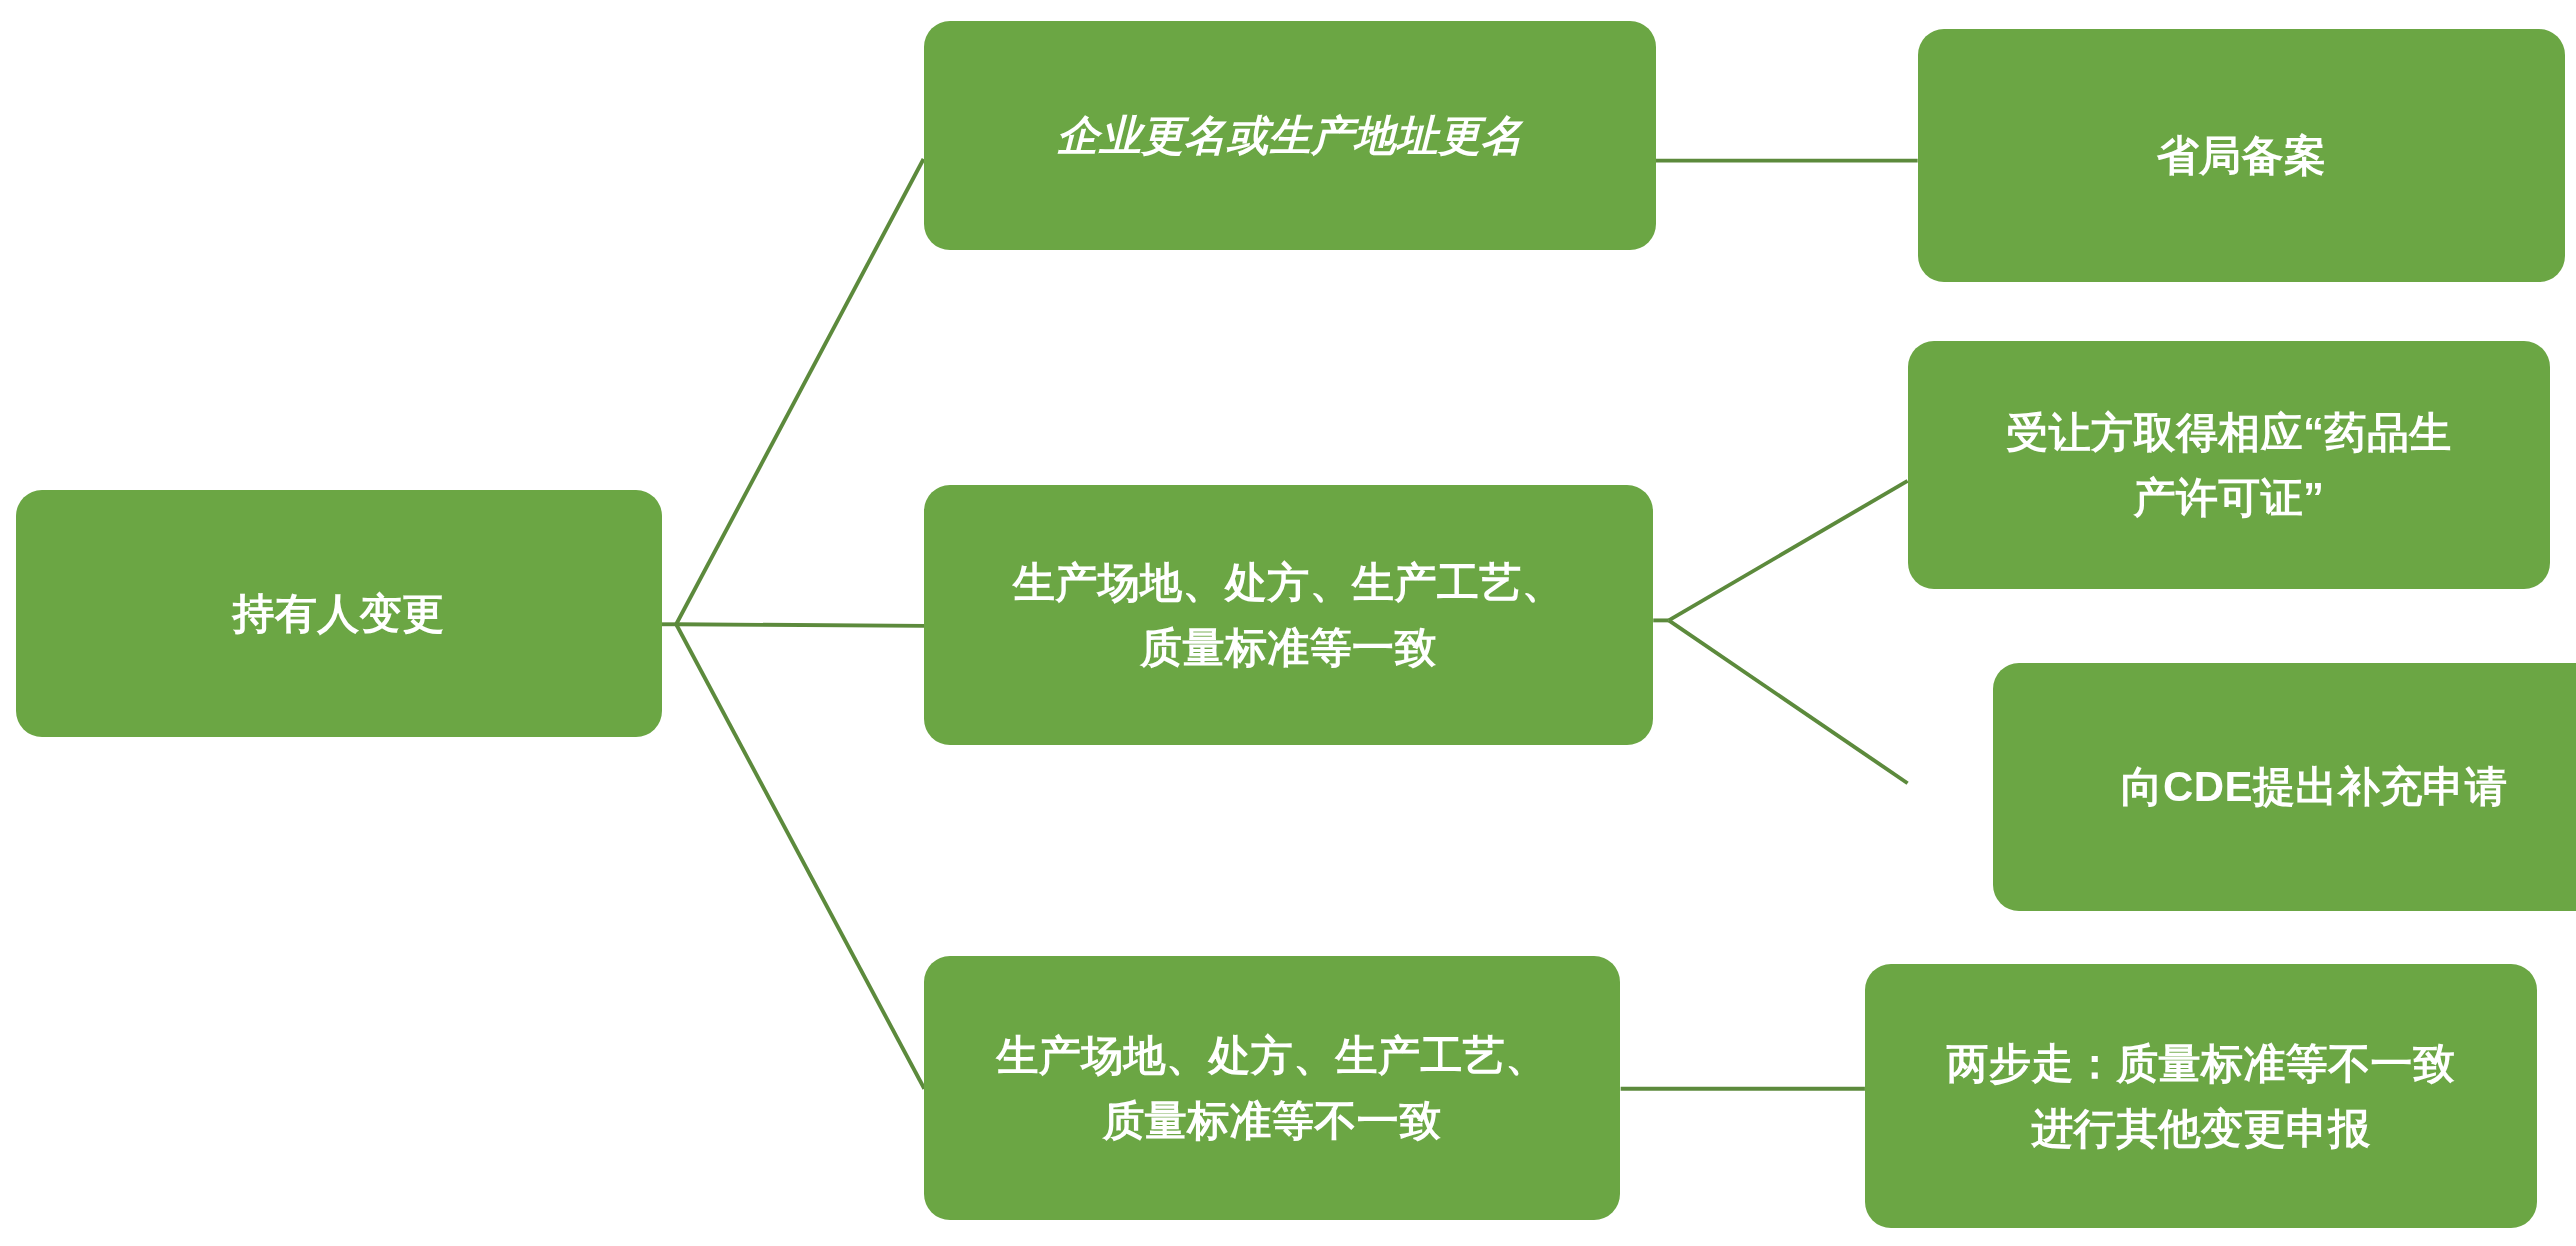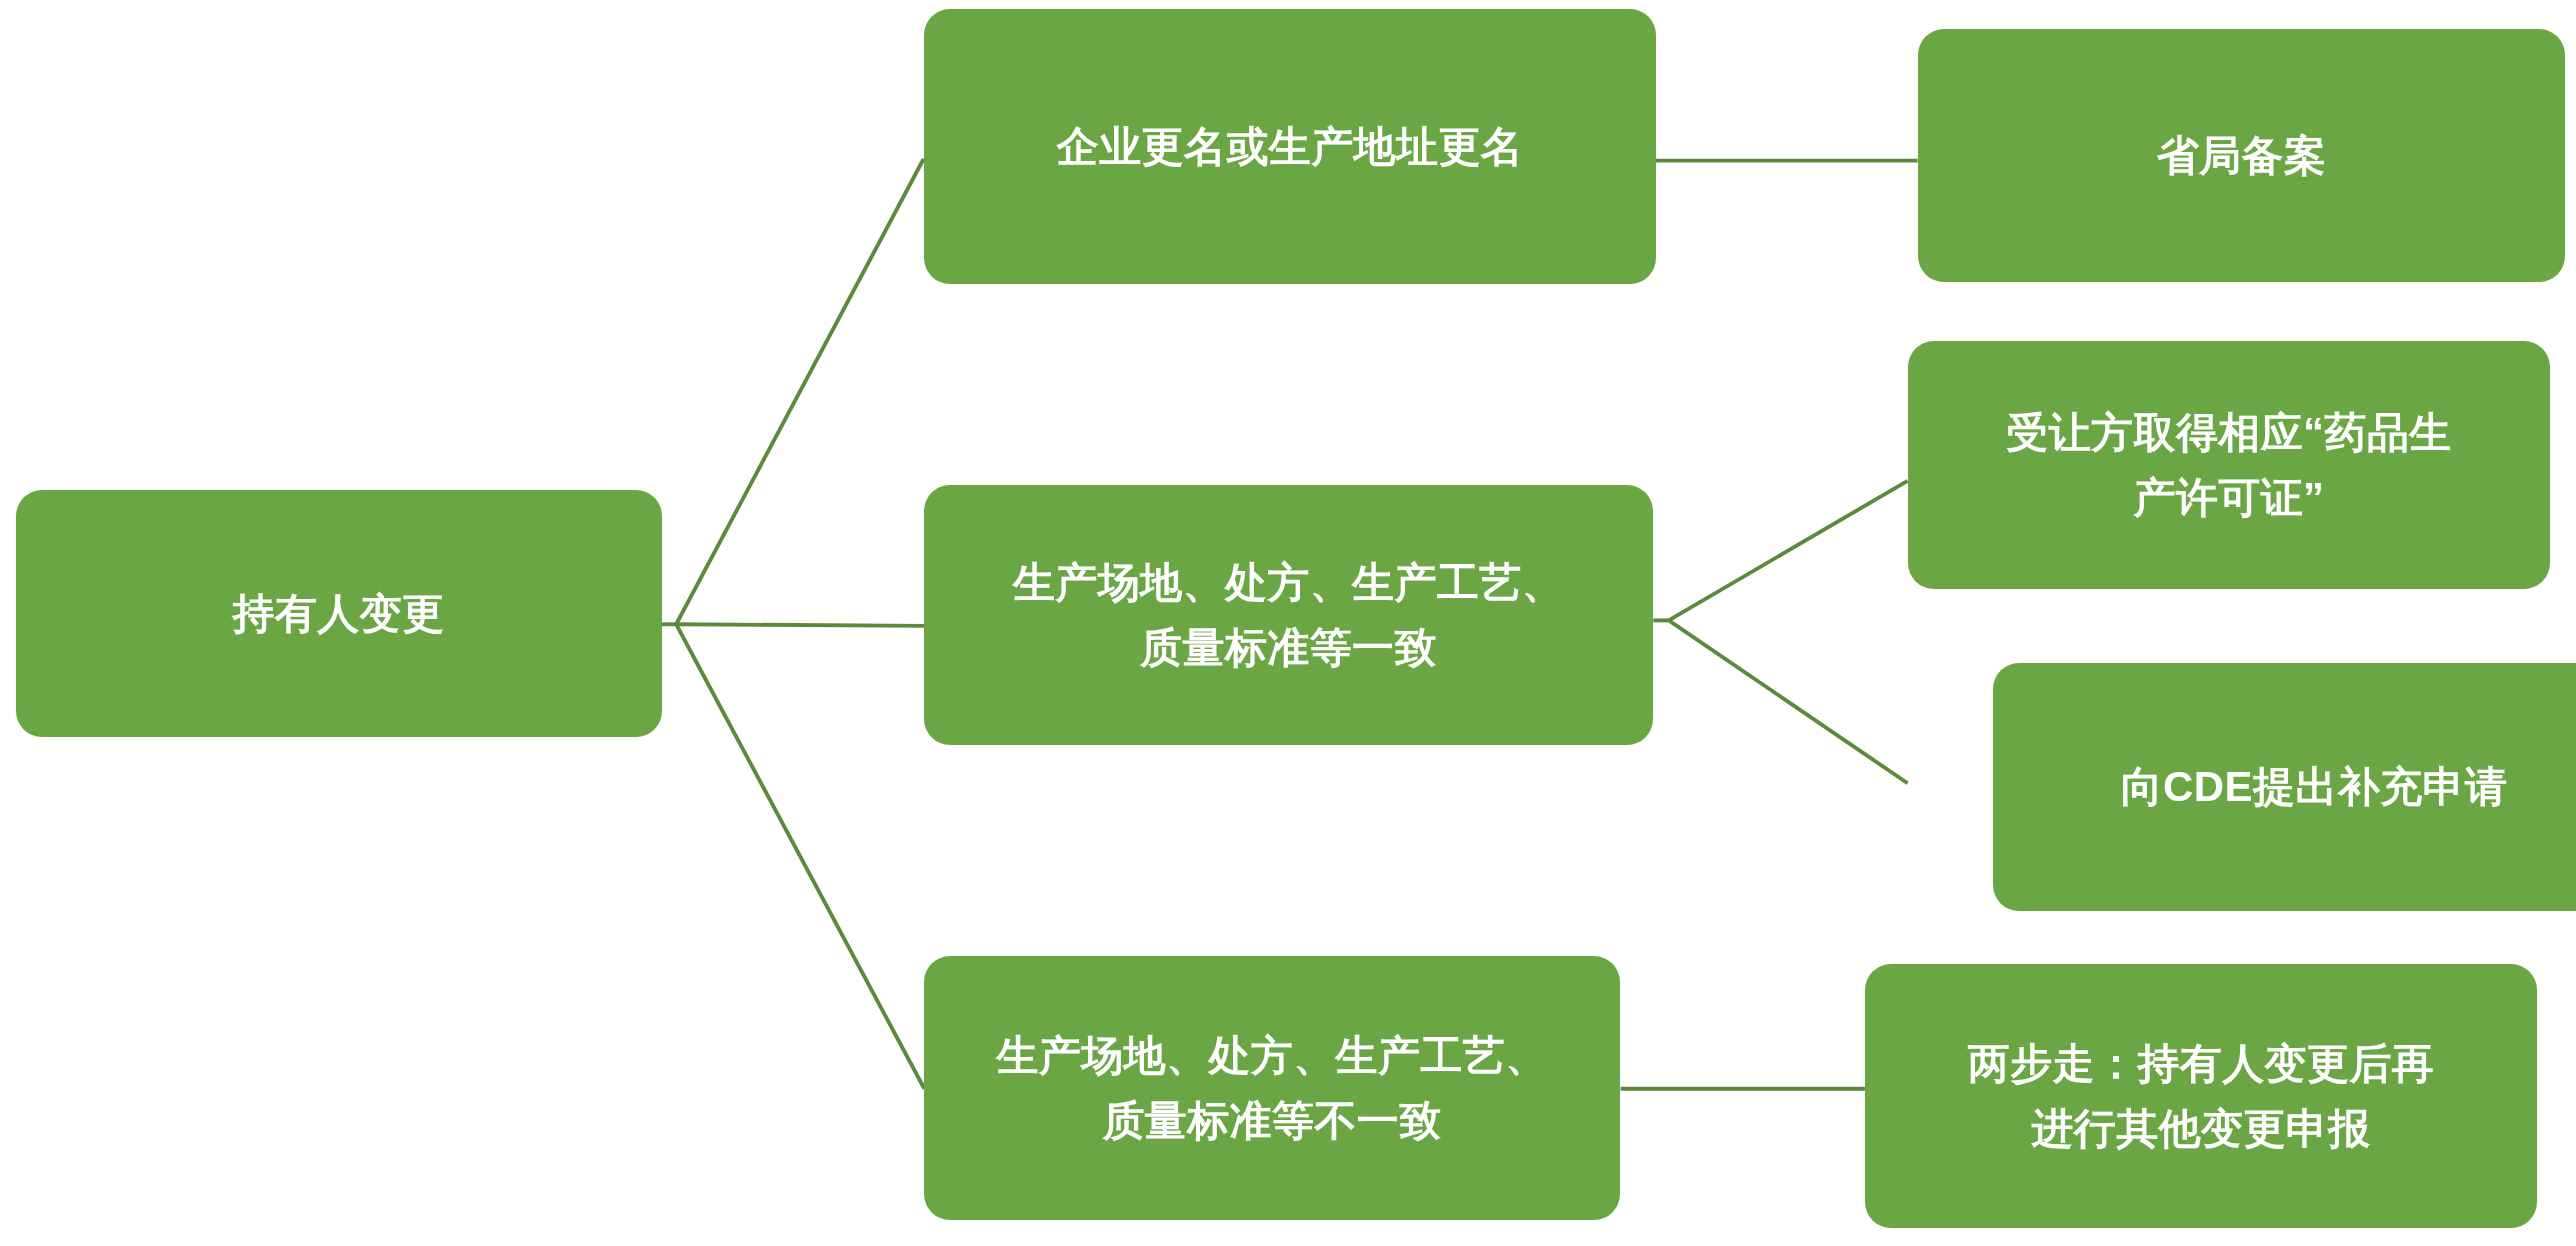--- a/index.html
+++ b/index.html
@@ -43,21 +43,21 @@
     padding: 7.8px 17px;
     z-index: 2;
   }
   .node-label {
     display: block;
     width: 100%;
     white-space: pre-line;
   }
   
   #node-root        { left: 15.5px;   top: 490px;  width: 646px;  height: 247px; font-size: 42px; align-items: center; }
-  #node-rename      { left: 924px; top: 9px;   width: 732px;  height: 275px; font-size: 42px; }
+  #node-rename      { left: 924px; top: 21px;   width: 732px;  height: 229px; font-size: 42px; font-style: italic; }
   #node-consistent  { left: 924px; top: 485px;  width: 729px;  height: 260px; font-size: 42px; }
   #node-inconsistent{ left: 924px; top: 956px; width: 696px;  height: 264px; font-size: 42px; }
   #node-filing      { left: 1918px; top: 29px;   width: 647px;  height: 253px; font-size: 42px; }
   #node-license     { left: 1908px; top: 341px;  width: 642px;  height: 248px; font-size: 42px; }
   #node-cde         { left: 1993px; top: 663px;  width: 642px;  height: 248px; font-size: 42px; }
   #node-twostep     { left: 1865px; top: 964px; width: 672px;  height: 264px; font-size: 42px; }
 </style>
 </head>
 <body>
 
@@ -111,18 +111,18 @@
   <div class="node" id="node-license" style="background: rgb(107, 166, 68); color: rgb(255, 255, 255);">
     <span class="node-label">受让方取得相应“药品生
 产许可证”</span>
   </div>
 
   <div class="node" id="node-cde" style="background: rgb(107, 166, 68); color: rgb(255, 255, 255);">
     <span class="node-label">向CDE提出补充申请</span>
   </div>
 
   <div class="node" id="node-twostep" style="background: rgb(107, 166, 68); color: rgb(255, 255, 255);">
-    <span class="node-label">两步走：持有人变更后再
+    <span class="node-label">两步走：质量标准等不一致
 进行其他变更申报</span>
   </div>
 
 </div>
 
 
 </body></html>

